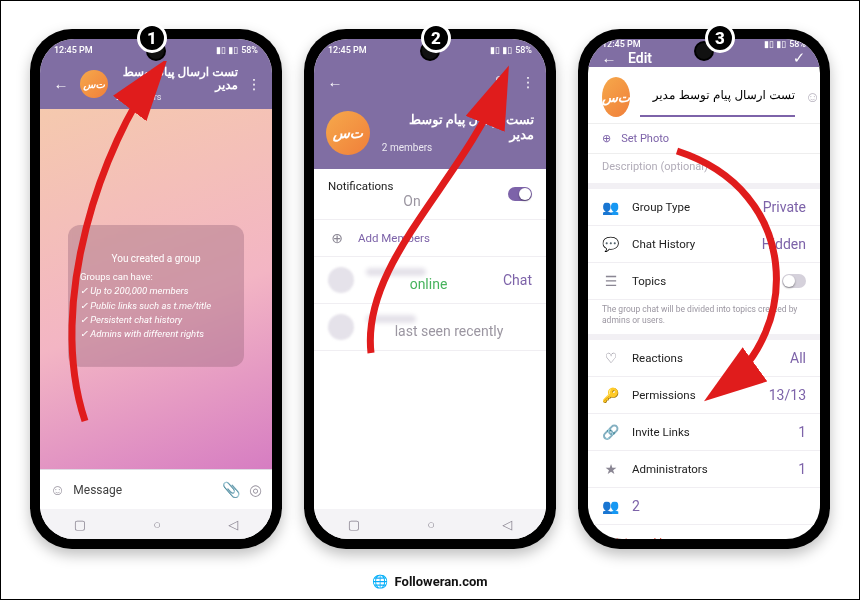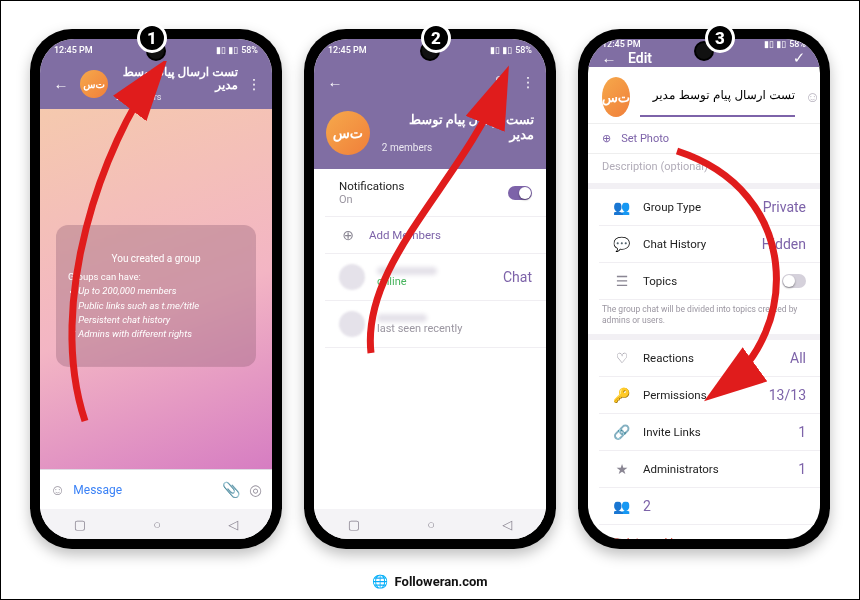--- a/index.html
+++ b/index.html
@@ -72,80 +72,79 @@
     z-index:4;
   }
   .phone1 .status-bar, .phone1 .chat-header { background:#806ea3; }
   .phone2 .status-bar, .phone2 .chat-header { background:#806ea3; }
   .phone3 .status-bar, .phone3 .chat-header { background:#806ea3; }
 
   .avatar {
     width:28px; height:28px; border-radius:50%;
     background: linear-gradient(135deg,#f6a94b,#f07f3a);
     display:flex; align-items:center; justify-content:center;
-    font-size:10px; color:#fff; font-weight:600;
+    font-size:10px; color:#fff; font-weight:600;font-style:italic;
   }
   .hdr-title { font-size:12px; font-weight:600; direction:rtl; line-height:1.1;}
   .hdr-sub { font-size:9px; opacity:.85;}
   .hdr-spacer {flex:1;}
   .dots { width:16px; font-size:14px; text-align:center;}
 
   
   .chat-bg {
     flex:1;
     background: linear-gradient(160deg,#f5c9ae 0%, #f3b5c4 55%, #d67dc2 100%);
     position:relative;
     overflow:hidden;
   }
   .bubble {
     position:absolute;
     left:50%; top:52%; transform:translate(-50%,-50%);
-    width:200px;
+    width:176px;
     background:rgba(150,100,120,.38);
     backdrop-filter: blur(2px);
     border-radius:12px;
     padding:26px 12px;
     color:#fff; font-size:9.5px; line-height:1.5;
   }
   .bubble .title { font-size:10px; text-align:center; margin-bottom:4px;}
   .bubble ul { list-style:none;font-style:italic; }
   .bubble li::before { content:"✓  "; }
   .msg-input {
     background:#fff; height:40px;
     display:flex; align-items:center; gap:8px;
     padding:0 10px;
     border-top:1px solid #e0dbe4;
   }
   .msg-input .ic { color:#9b96a1; font-size:15px; }
-  .msg-input .ph { flex:1; color:#3b82f6; font-size:12px;}
+  .msg-input .ph { flex:1; color:#404040; font-size:12px;}
 
   
   .profile-head {
     background:#806ea3;
     padding:8px 12px 14px 12px;
     display:flex; gap:12px; align-items:center;
     color:#fff;
   }
   .profile-head .avatar { width:44px; height:44px; font-size:14px;}
   .profile-head .ttl { font-size:13px; font-weight:600; direction:rtl; line-height:1.15;}
   .profile-head .sub { font-size:10px; opacity:.85;}
   .list { background:#fff; flex:1; overflow:hidden;}
   .row {
     display:flex; align-items:center; gap:12px;
     padding:10px 14px;
     font-size:11.5px;
     color:#222;
     border-bottom:1px solid #f0eef2;
-    margin-left:11px;
   }
   .row .ic { width:18px; color:#8a8693; font-size:14px; text-align:center;}
   .row .lbl { flex:1; }
   .row .val { color:#7d63a9; font-size:14px;}
   .row.purple .lbl { color:#7d63a9; }
-  .sub-small { font-size:11px; color:#9b96a1; display:block;}
+  .sub-small { font-size:14px; color:#9b96a1; display:block;text-align:center;}
   .memb-av { width:26px;height:26px;border-radius:50%; background:#e5e2ea; filter:blur(1px);}
 
   
   .phone2 .chat-header, .phone3 .chat-header {
     height:42px; padding:0 10px;
   }
   .hdr-btn { color:#fff; font-size:15px; width:22px; text-align:center;}
 
   
   .edit-area {

